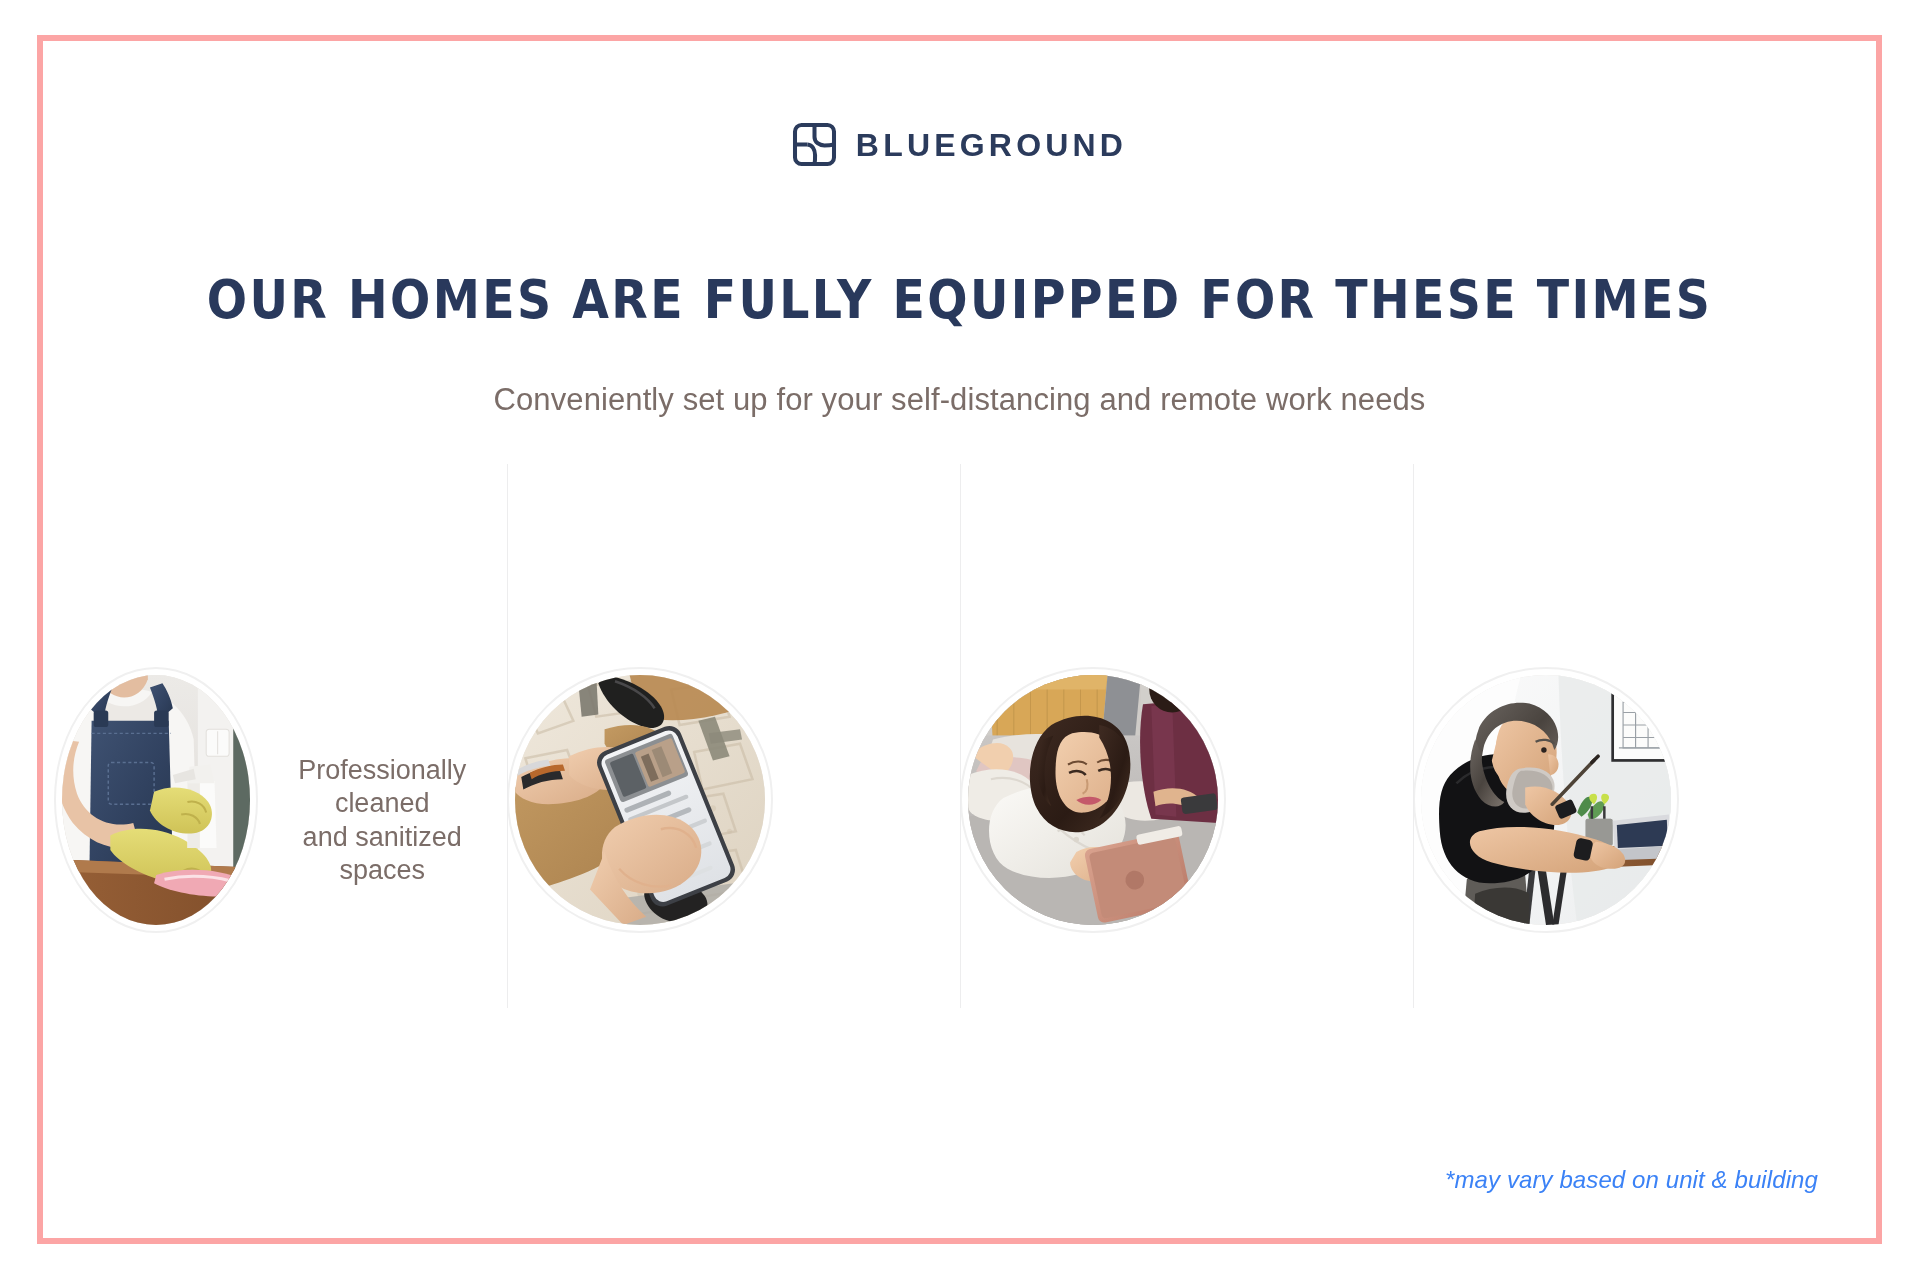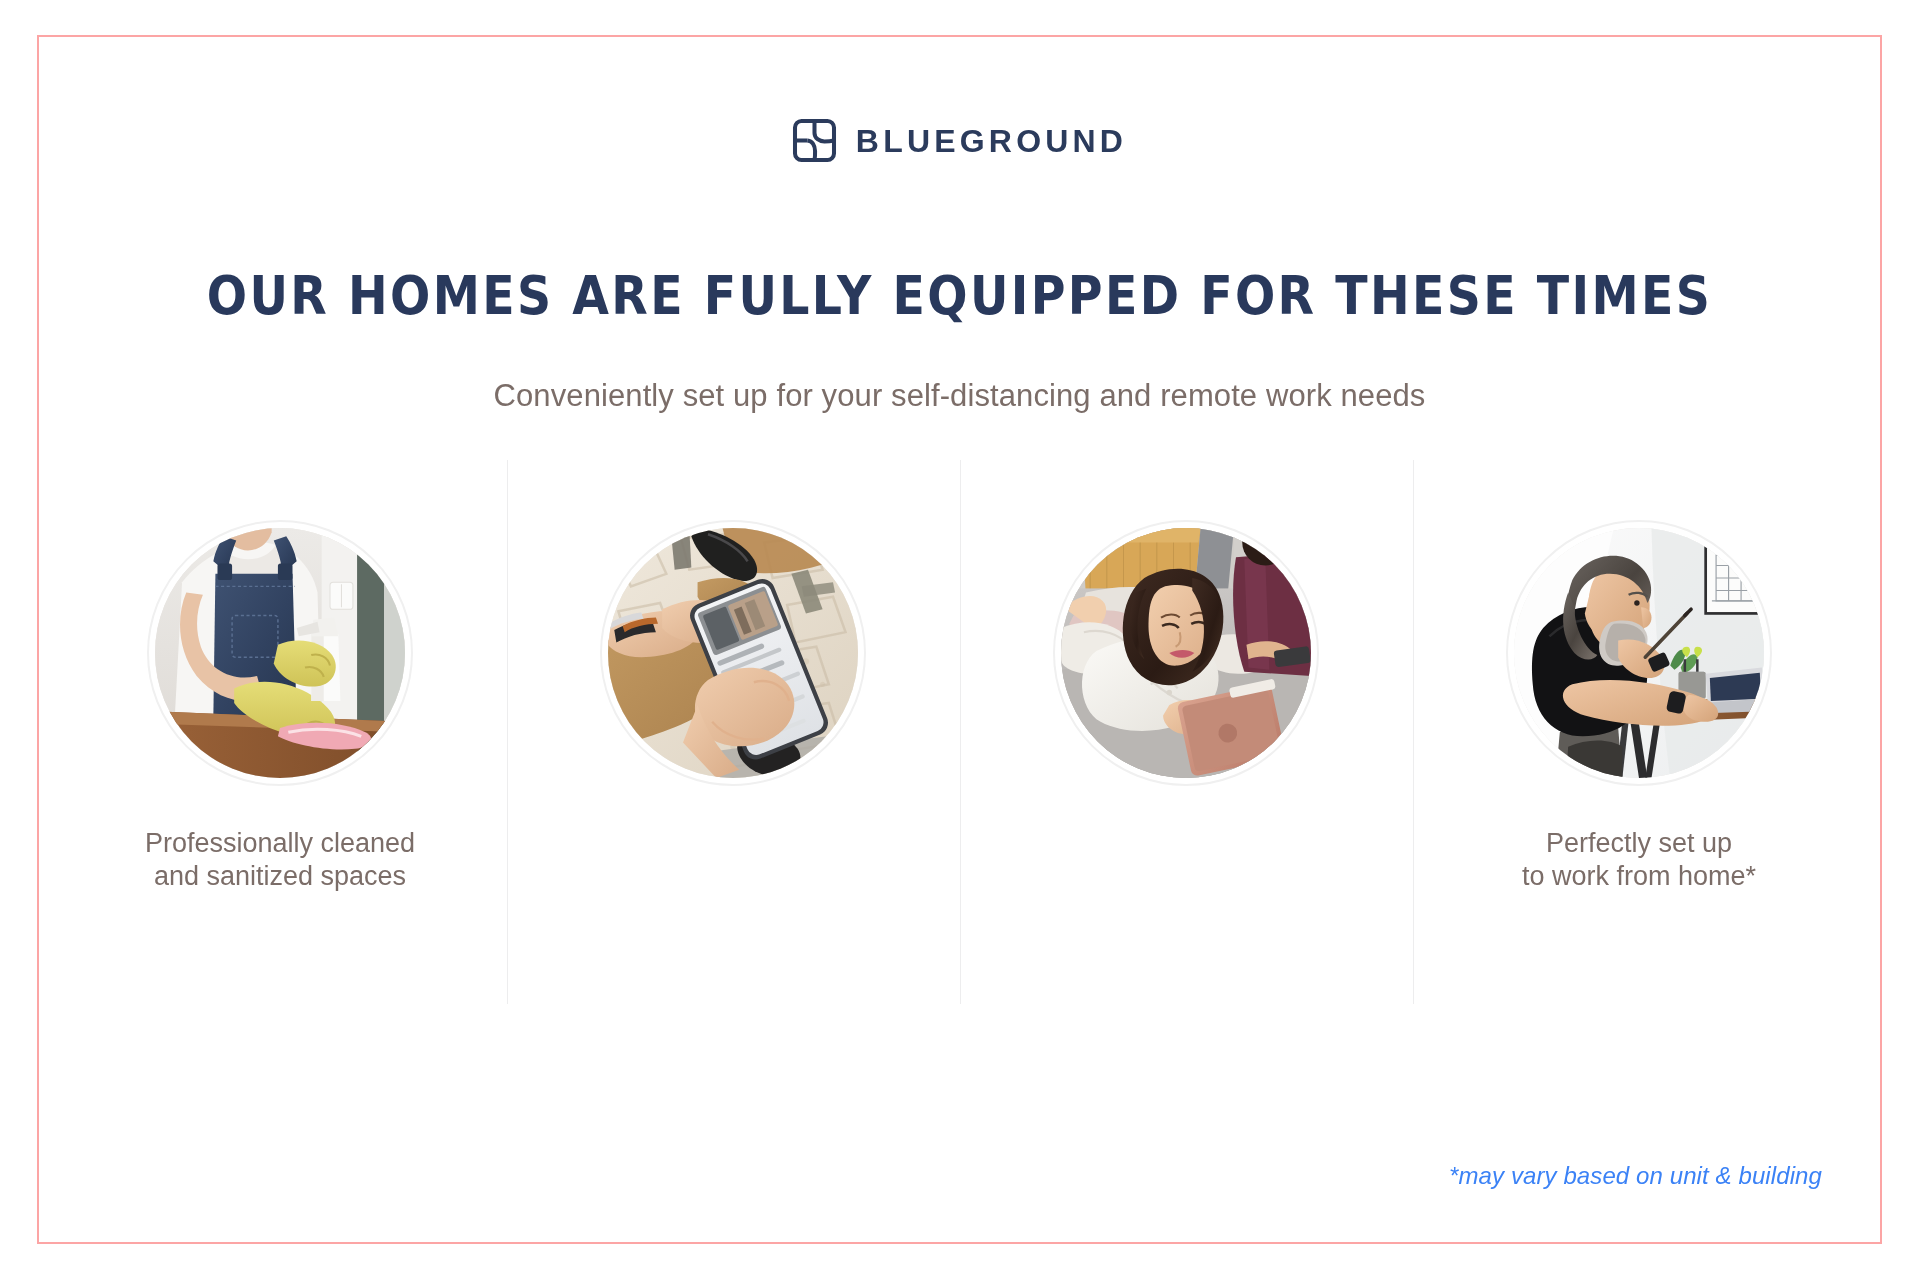--- a/index.html
+++ b/index.html
@@ -16,21 +16,21 @@
     -webkit-font-smoothing: antialiased;
   }
 
   
   .page {
     position: absolute;
     left: 37px;
     top: 35px;
     width: 1845px;
     height: 1209px;
-    border: 2px solid #fca5a5;
+    border: 6px solid #fca5a5;
     background: #ffffff;
     box-sizing: border-box;
   }
 
   
   .brand {
     position: absolute;
     left: 0;
     top: 81px;
     width: 100%;
@@ -97,21 +97,21 @@
     width: 100%;
     display: flex;
     align-items: flex-start;
     justify-content: center;
   }
   .feature {
     position: relative;
     width: 453px;
     flex: 0 0 453px;
     display: flex;
-    flex-direction: column;
+    flex-direction: row;
     align-items: center;
     min-height: 552px;
     box-sizing: border-box;
   }
   .feature + .feature::before {
     content: "";
     position: absolute;
     left: 0;
     top: -60px;
     width: 1px;
@@ -527,23 +527,19 @@
             <path d="M164 84 L170 78" stroke="#2b2420" stroke-width="3.4" stroke-linecap="round"></path>
 
             <rect x="128" y="126" width="18" height="14" rx="3" fill="#1d1d1f" transform="rotate(-24 128 126)"></rect>
 
             <path d="M56 150 C86 142 130 146 168 158 C192 166 198 178 184 184 C160 194 104 190 68 180 C46 174 40 156 56 150 Z" fill="url(#g4skin)"></path>
             <path d="M168 160 C186 162 196 170 196 178 C196 186 184 188 172 184 C162 180 158 168 168 160 Z" fill="url(#g4skin)"></path>
             <rect x="150" y="156" width="16" height="20" rx="4" fill="#1d1d1f" transform="rotate(12 150 156)"></rect>
           </svg>
         </div>
       </div>
-      <div class="caption">
-        <span>Perfectly set up</span><br>
-        <span>to work from home*</span>
-      </div>
     </div>
 
   </div>
 
   <div class="footnote">*may vary based on unit &amp; building</div>
 
 </div>
 
 </body></html>

